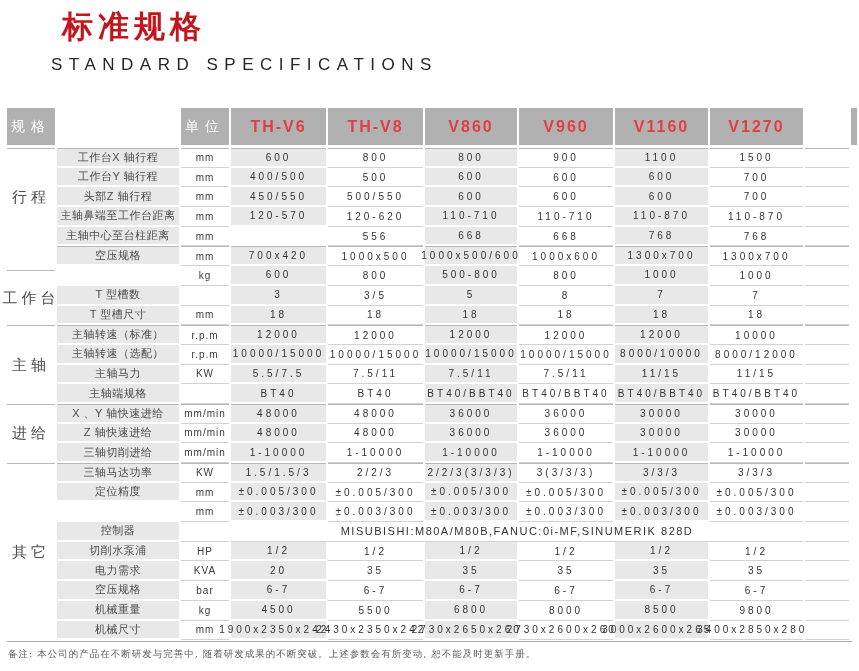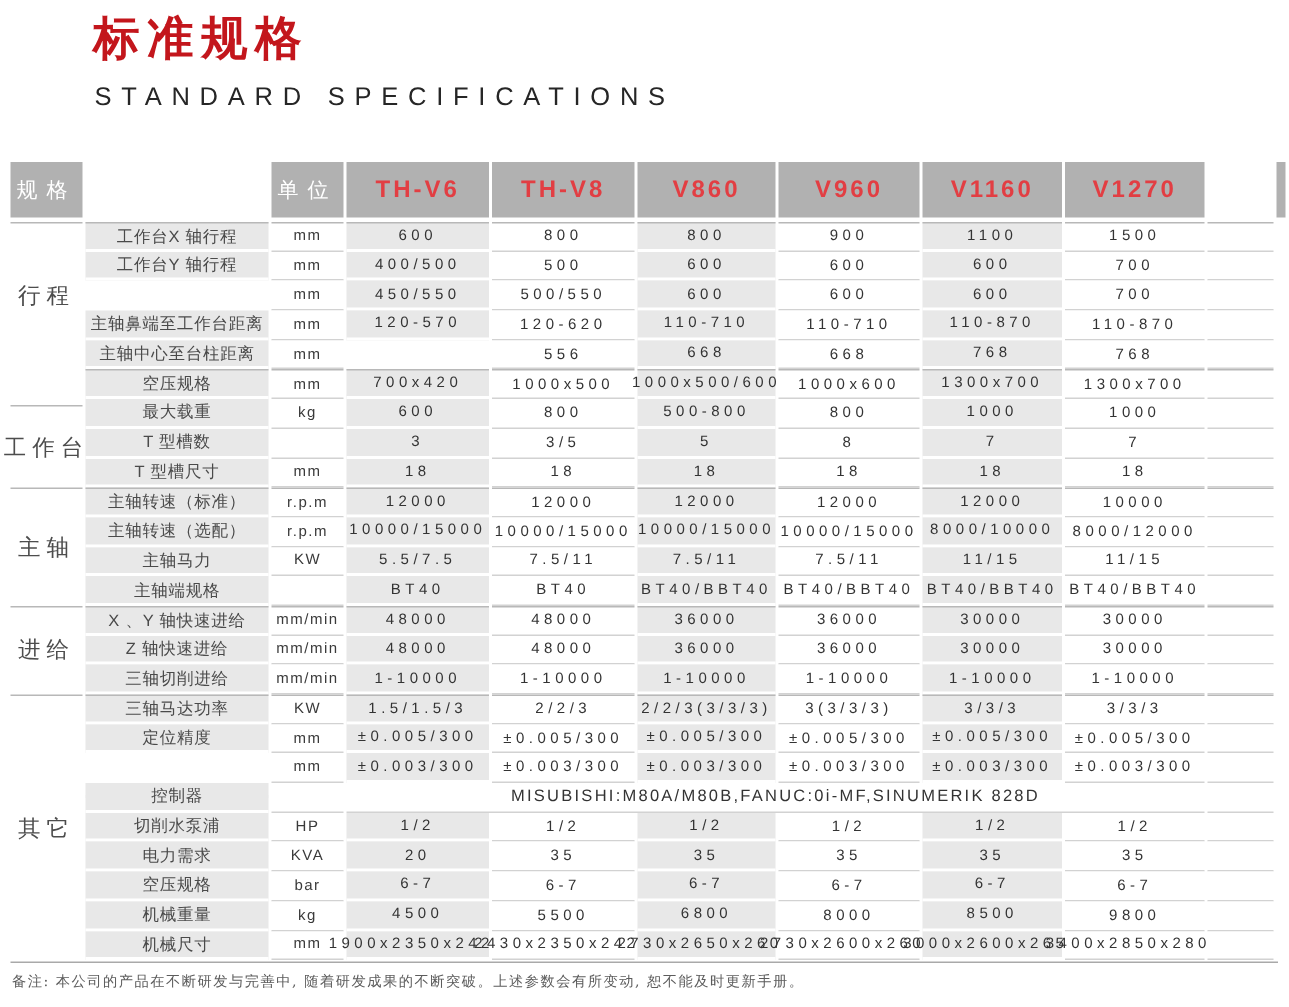--- a/index.html
+++ b/index.html
@@ -1,20 +1,20 @@
 <!DOCTYPE html>
 <html><head>
 <meta charset="utf-8">
 <style>
   html,body{margin:0;padding:0;background:#fff;}
   body{width:859px;height:671px;position:relative;font-family:"Liberation Sans",sans-serif;overflow:hidden;}
 
   .title-zh{position:absolute;left:62px;top:8px;font-size:31px;line-height:1.2;color:#c3161c;
     font-family:"DejaVu Serif",serif;font-weight:bold;letter-spacing:5px;}
-  .title-en{position:absolute;left:63px;top:55px;font-size:17px;color:#262626;
+  .title-en{position:absolute;left:51px;top:55px;font-size:17px;color:#262626;
     letter-spacing:6.5px;font-weight:400;}
 
   .spec-table{position:absolute;left:7px;top:108px;display:grid;
     grid-template-columns:48px 122px 48px 95px 95px 92px 94px 93px 93px 44px 6px;
     grid-template-rows:37px 3px;grid-auto-rows:19.7px;column-gap:2px;}
 
   .cell{display:flex;align-items:center;justify-content:center;box-sizing:border-box;
     white-space:nowrap;overflow:visible;}
   .hdr{background:#b1b1b1;color:#fff;font-size:14px;letter-spacing:6px;font-weight:400;}
   .hdr-model{background:#b1b1b1;color:#e23e43;font-size:16px;letter-spacing:2px;font-weight:600;}
@@ -59,20 +59,21 @@
     <div class="cell c-white gstart" style="grid-area: 3 / 10;"></div>
     <div class="cell item c-gray" style="grid-area: 4 / 2;">工作台Y 轴行程</div>
     <div class="cell unit c-white" style="grid-area: 4 / 3;">mm</div>
     <div class="cell val c-gray" style="grid-area: 4 / 4;">400/500</div>
     <div class="cell val c-white" style="grid-area: 4 / 5;">500</div>
     <div class="cell val c-gray" style="grid-area: 4 / 6;">600</div>
     <div class="cell val c-white" style="grid-area: 4 / 7;">600</div>
     <div class="cell val c-gray" style="grid-area: 4 / 8;">600</div>
     <div class="cell val c-white" style="grid-area: 4 / 9;">700</div>
     <div class="cell c-white" style="grid-area: 4 / 10;"></div>
+    <div class="cell item c-gray" style="grid-area: 5 / 2;">头部Z 轴行程</div>
     <div class="cell unit c-white" style="grid-area: 5 / 3;">mm</div>
     <div class="cell val c-gray" style="grid-area: 5 / 4;">450/550</div>
     <div class="cell val c-white" style="grid-area: 5 / 5;">500/550</div>
     <div class="cell val c-gray" style="grid-area: 5 / 6;">600</div>
     <div class="cell val c-white" style="grid-area: 5 / 7;">600</div>
     <div class="cell val c-gray" style="grid-area: 5 / 8;">600</div>
     <div class="cell val c-white" style="grid-area: 5 / 9;">700</div>
     <div class="cell c-white" style="grid-area: 5 / 10;"></div>
     <div class="cell item c-gray" style="grid-area: 6 / 2;">主轴鼻端至工作台距离</div>
     <div class="cell unit c-white" style="grid-area: 6 / 3;">mm</div>
@@ -95,21 +96,20 @@
     <div class="cell glabel gstart" style="grid-area: 3 / 1 / span 5;">行程</div>
     <div class="cell item c-gray gstart" style="grid-area: 8 / 2;">空压规格</div>
     <div class="cell unit c-white gstart" style="grid-area: 8 / 3;">mm</div>
     <div class="cell val c-gray gstart" style="grid-area: 8 / 4;">700x420</div>
     <div class="cell val c-white gstart" style="grid-area: 8 / 5;">1000x500</div>
     <div class="cell val c-gray gstart" style="grid-area: 8 / 6;">1000x500/600</div>
     <div class="cell val c-white gstart" style="grid-area: 8 / 7;">1000x600</div>
     <div class="cell val c-gray gstart" style="grid-area: 8 / 8;">1300x700</div>
     <div class="cell val c-white gstart" style="grid-area: 8 / 9;">1300x700</div>
     <div class="cell c-white gstart" style="grid-area: 8 / 10;"></div>
-    <div class="cell item c-gray" style="grid-area: 9 / 2;">最大载重</div>
     <div class="cell unit c-white" style="grid-area: 9 / 3;">kg</div>
     <div class="cell val c-gray" style="grid-area: 9 / 4;">600</div>
     <div class="cell val c-white" style="grid-area: 9 / 5;">800</div>
     <div class="cell val c-gray" style="grid-area: 9 / 6;">500-800</div>
     <div class="cell val c-white" style="grid-area: 9 / 7;">800</div>
     <div class="cell val c-gray" style="grid-area: 9 / 8;">1000</div>
     <div class="cell val c-white" style="grid-area: 9 / 9;">1000</div>
     <div class="cell c-white" style="grid-area: 9 / 10;"></div>
     <div class="cell item c-gray" style="grid-area: 10 / 2;">T 型槽数</div>
     <div class="cell unit c-white" style="grid-area: 10 / 3;"></div>

